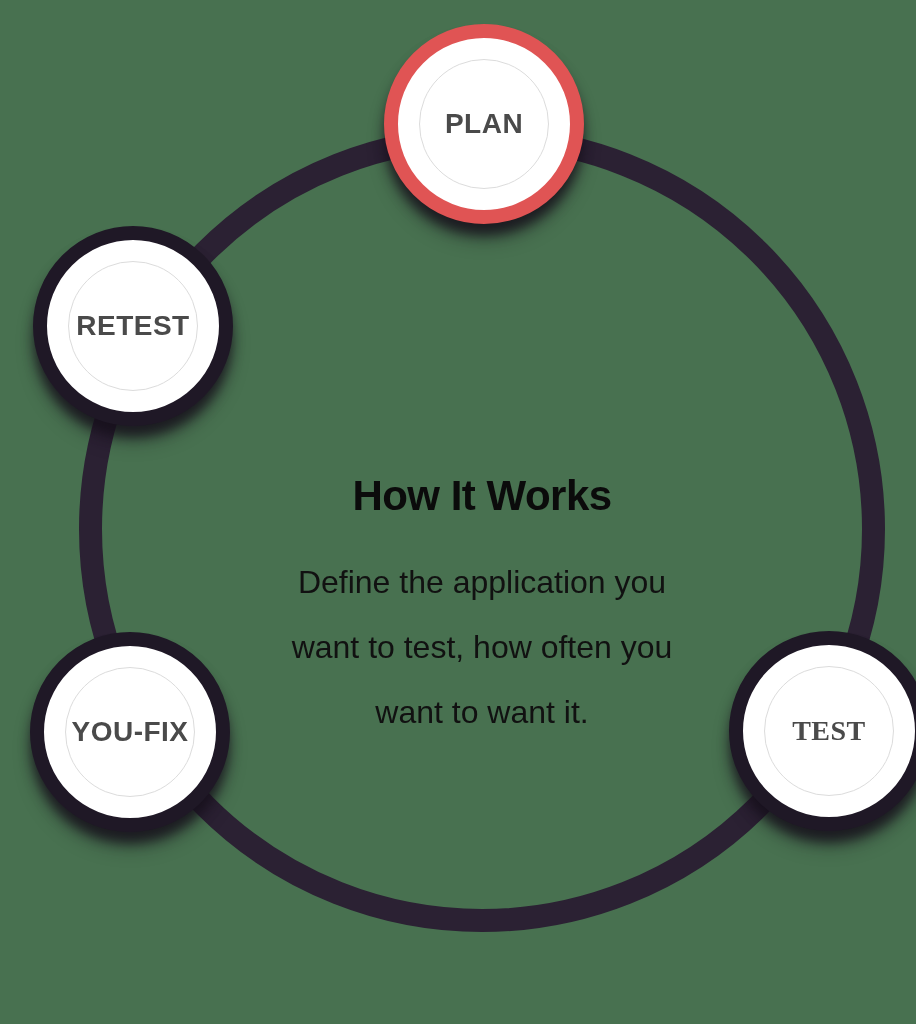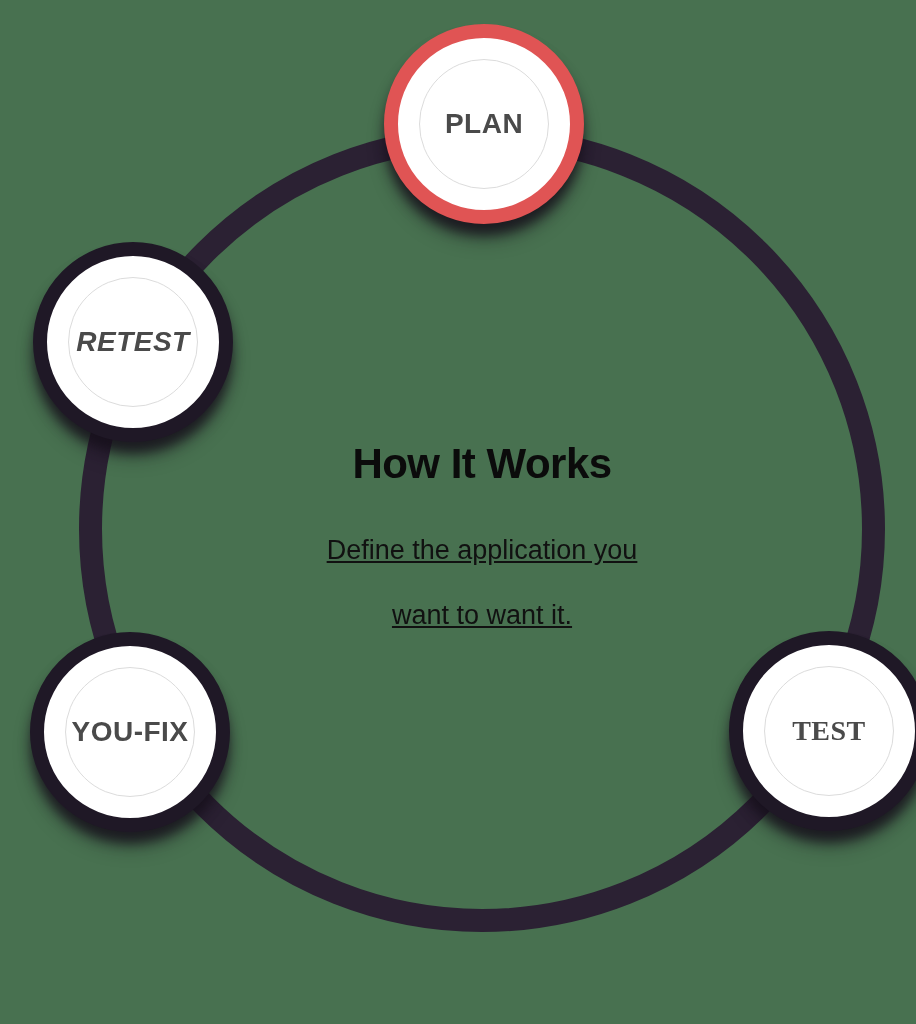--- a/index.html
+++ b/index.html
@@ -54,40 +54,40 @@
     font-size:28px;
     font-weight:700;
     letter-spacing:0.5px;
     color:var(--label);
   }
   .node-plan  {left:360px;top:0px;}
   .node-scope {left:705px;top:203px;}
   .node-test  {left:705px;top:607px;font-family:Liberation Serif, serif;}
   .node-report{left:358px;top:810px;}
   .node-youfix{left:6px;  top:608px;text-align:center;}
-  .node-retest{left:9px;  top:218px;font-style:italic;}
+  .node-retest{left:9px;  top:202px;}
   
   .center-text{
     position:absolute;
     left:208px;top:392px;
     width:500px;
     text-align:center;
   }
   .center-text h2{
     font-size:42px;
     font-weight:700;
     letter-spacing:-0.5px;
     color:var(--heading);
     margin-bottom:18px;
+    margin-top:32px;
   }
   .center-text .desc-line{
-    font-size:27px;
+    font-size:32px;
     line-height:41px;
     color:var(--body-text);
-    text-decoration:underline;
   }
 </style>
 </head>
 <body>
 
 <div class="stage">
 
   <div class="cycle-ring"></div>
 
   <div class="node node-plan active">
@@ -108,16 +108,17 @@
   </div>
 
   <div class="node node-retest">
     <span class="inner-ring"></span>
     <span class="node-label">RETEST</span>
   </div>
 
   <div class="center-text">
     <h2>How It Works</h2>
     <div class="desc-line">Define the application you</div>
+    <div class="desc-line">want to test, how often you</div>
     <div class="desc-line">want to want it.</div>
   </div>
 
 </div>
 
 </body></html>

